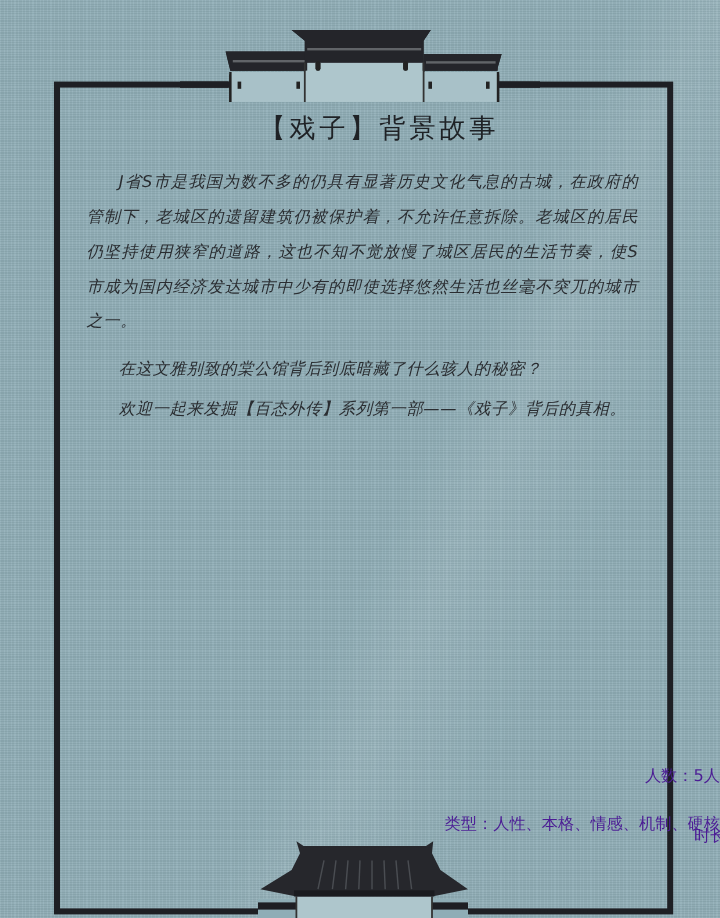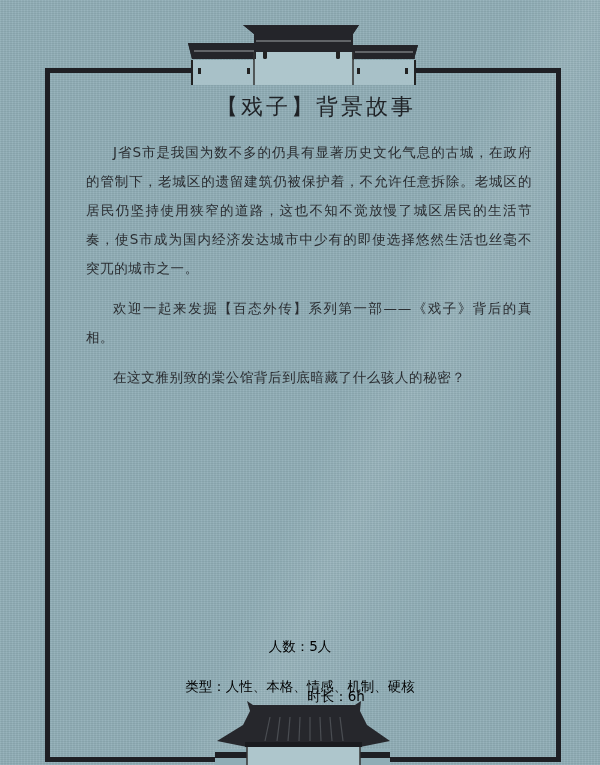--- a/index.html
+++ b/index.html
@@ -17,23 +17,23 @@
     position: absolute; left: 45px; top: 68px; width: 506px; height: 684px;
     border: 5px solid #1e1f24; box-sizing: content-box;
   }
   .top-building { position: absolute; left: 150px; top: 20px; width: 300px; height: 65px; }
   .bottom-building { position: absolute; left: 215px; top: 695px; width: 175px; height: 70px; }
   .title {
     position: absolute; top: 92px; left: 16px; width: 600px; text-align: center;
     font-size: 22px; letter-spacing: 3px; color: #1f2226;
   }
   .content { position: absolute; left: 72px; top: 138px; width: 460px; }
-  .para { font-size: 13.5px; line-height: 29px; margin: 0 0 11px 14px; text-indent: 2em; letter-spacing: 0.6px; color: #2a2d31; text-align: justify; }
+  .para { font-size: 13.5px; line-height: 29px; margin: 0 0 11px 0; text-indent: 2em; letter-spacing: 0.6px; color: #2a2d31; text-align: justify; font-style: italic; }
   .para.short { margin-bottom: 4px; }
-  .info { position: absolute; left: 0; width: 600px; text-align: center; font-size: 13.5px; color: #000000; }
+  .info { position: absolute; left: 0; width: 600px; text-align: right; font-size: 13.5px; color: #4c1d95; }
   .info.bold { font-weight: normal; }
 </style>
 </head>
 <body>
 
 <svg class="top-building" viewBox="0 0 300 65">
   <rect x="0" y="48" width="40" height="5" fill="#1e1f24"></rect>
   <rect x="263" y="48" width="37" height="5" fill="#1e1f24"></rect>
 
   <rect x="42" y="40" width="62" height="40" fill="#a9c2c9"></rect>
@@ -81,22 +81,22 @@
   <rect x="207" y="48" width="3" height="6" fill="#222"></rect>
   <rect x="255" y="48" width="3" height="6" fill="#222"></rect>
   <rect x="0" y="48" width="42" height="5" fill="#1e1f24"></rect>
   <rect x="265" y="48" width="35" height="5" fill="#1e1f24"></rect>
 </svg>
 
 <div class="title">【戏子】背景故事</div>
 
 <div class="content">
   <p class="para">J省S市是我国为数不多的仍具有显著历史文化气息的古城，在政府的管制下，老城区的遗留建筑仍被保护着，不允许任意拆除。老城区的居民仍坚持使用狭窄的道路，这也不知不觉放慢了城区居民的生活节奏，使S市成为国内经济发达城市中少有的即使选择悠然生活也丝毫不突兀的城市之一。</p>
+  <p class="para short">在这文雅别致的棠公馆背后到底暗藏了什么骇人的秘密？</p>
   <p class="para">欢迎一起来发掘【百态外传】系列第一部——《戏子》背后的真相。</p>
-  <p class="para short">在这文雅别致的棠公馆背后到底暗藏了什么骇人的秘密？</p>
 </div>
 
 <div class="info" style="top:638px;">人数：5人</div>
 <div class="info" style="top:688px;padding-left:36px;">时长：6h</div>
 <div class="info bold" style="top:678px;">类型：人性、本格、情感、机制、硬核</div>
 
 <svg class="bottom-building" viewBox="0 0 175 70">
   <rect x="0" y="54" width="175" height="16" fill="#8fadb6"></rect>
   <rect x="0" y="57" width="32" height="6" fill="#1e1f24"></rect>
   <rect x="145" y="57" width="30" height="6" fill="#1e1f24"></rect>

